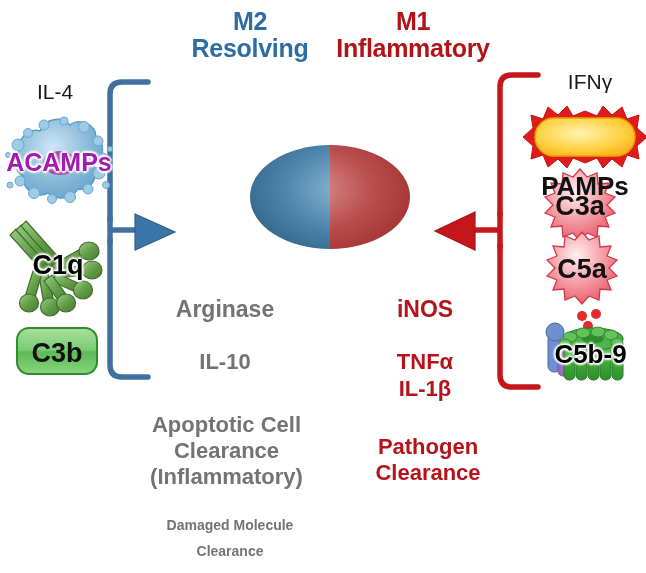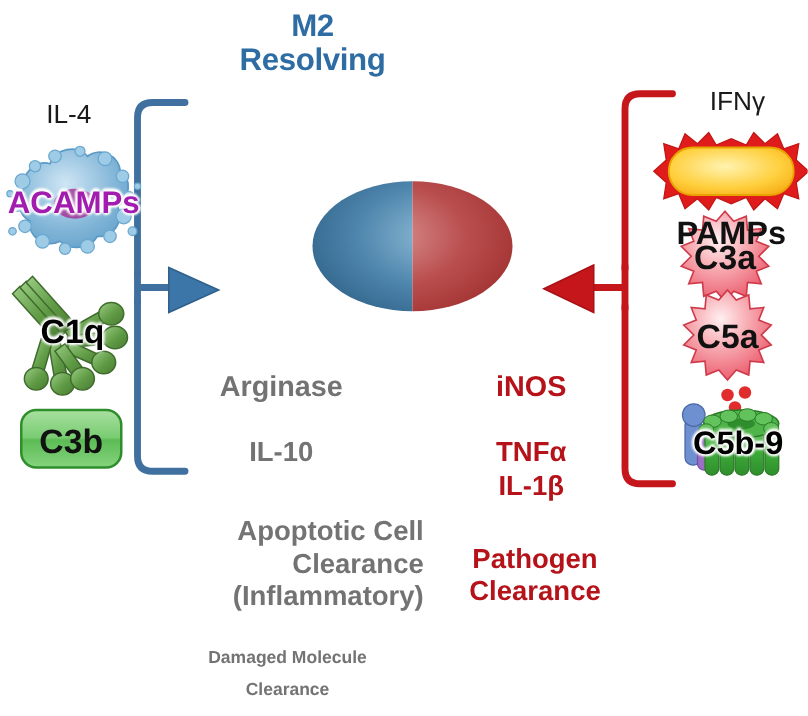--- a/index.html
+++ b/index.html
@@ -43,20 +43,24 @@
   svg.layer{position:absolute;left:0;top:0;width:646px;height:573px;overflow:visible;}
 </style>
 </head>
 <body>
 
 <div id="stage">
 
   <div class="abs heading h-m2">
     <div>M2</div>
     <div>Resolving</div>
+  </div>
+  <div class="abs heading h-m1">
+    <div>M1</div>
+    <div>Inflammatory</div>
   </div>
 
   <svg class="layer" viewBox="0 0 646 573">
     <defs>
 
       <linearGradient id="gBlueCell" x1="0" y1="0" x2="1" y2="0">
         <stop offset="0%" stop-color="#6aa3c8"></stop>
         <stop offset="45%" stop-color="#a6d2e9"></stop>
         <stop offset="100%" stop-color="#bcdcf0"></stop>
       </linearGradient>
@@ -313,21 +317,21 @@
        font-weight:bold;font-size:27px;color:#111;">C5a</div>
 
   <div class="abs" style="left:533px;top:339px;width:115px;text-align:center;
        font-weight:bold;font-size:26px;color:#000;
        text-shadow:2px 0 2px #fff,-2px 0 2px #fff,0 2px 2px #fff,0 -2px 2px #fff,1px 1px 2px #fff;">C5b-9</div>
 
   <div class="abs out out-blue" style="left:140px;top:297px;width:170px;font-size:23px;">Arginase</div>
 
   <div class="abs out out-blue" style="left:140px;top:350px;width:170px;font-size:22px;">IL-10</div>
 
-  <div class="abs out out-blue" style="left:114px;top:412px;width:225px;font-size:22px;line-height:26px;text-align:right;">
+  <div class="abs out out-blue" style="left:114px;top:412px;width:225px;font-size:22px;line-height:26px;">
     <div>Apoptotic Cell</div>
     <div>Clearance</div>
     <div>(Inflammatory)</div>
   </div>
 
   <div class="abs out out-blue" style="left:105px;top:512px;width:250px;font-size:14px;line-height:26px;">
     <div>Damaged Molecule</div>
     <div>Clearance</div>
   </div>
 

